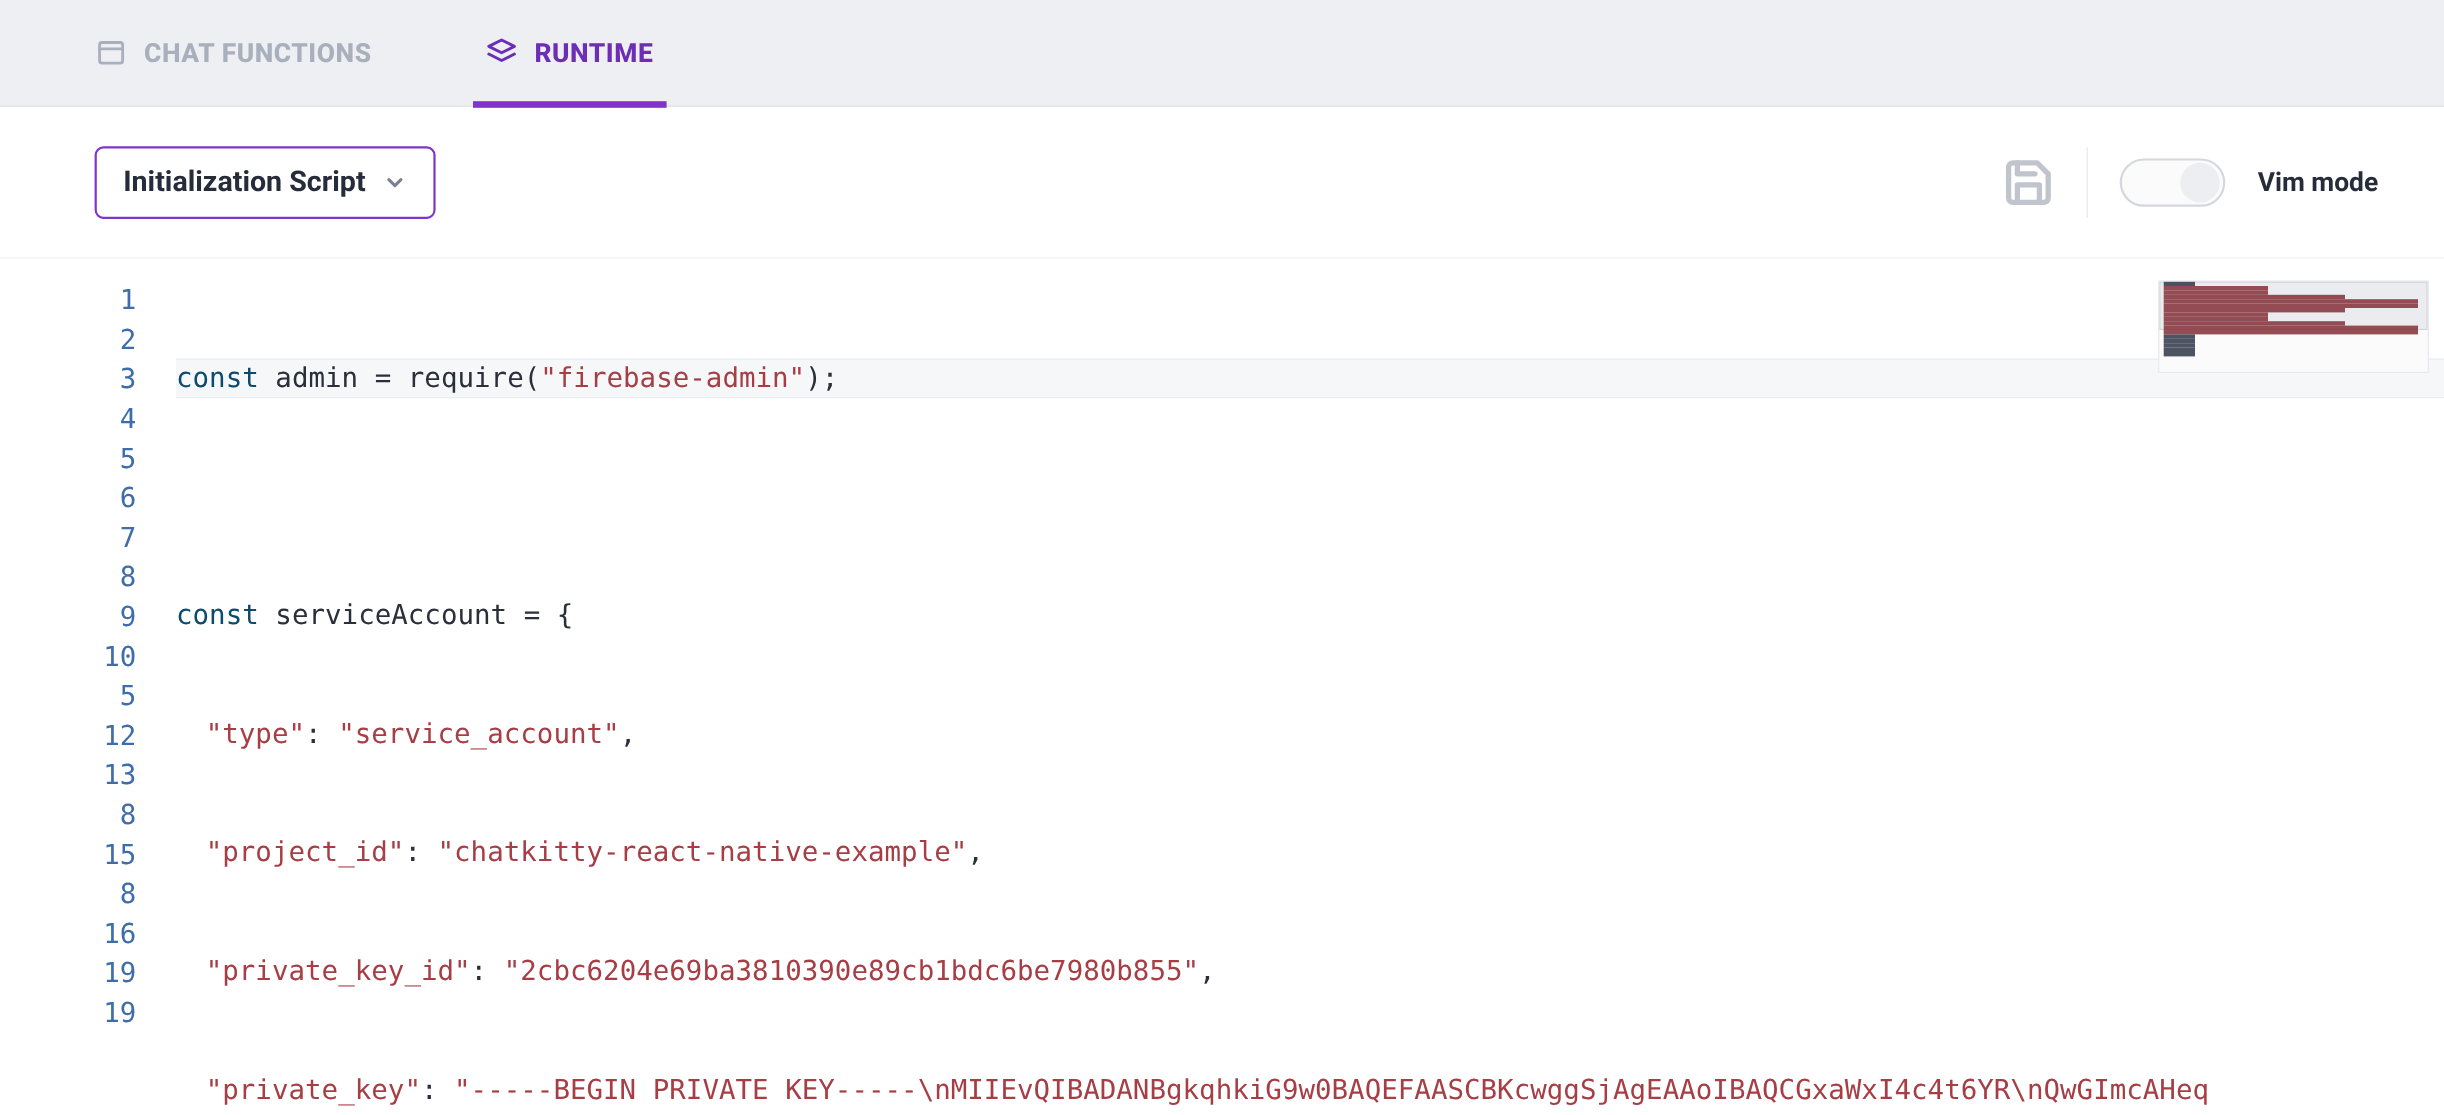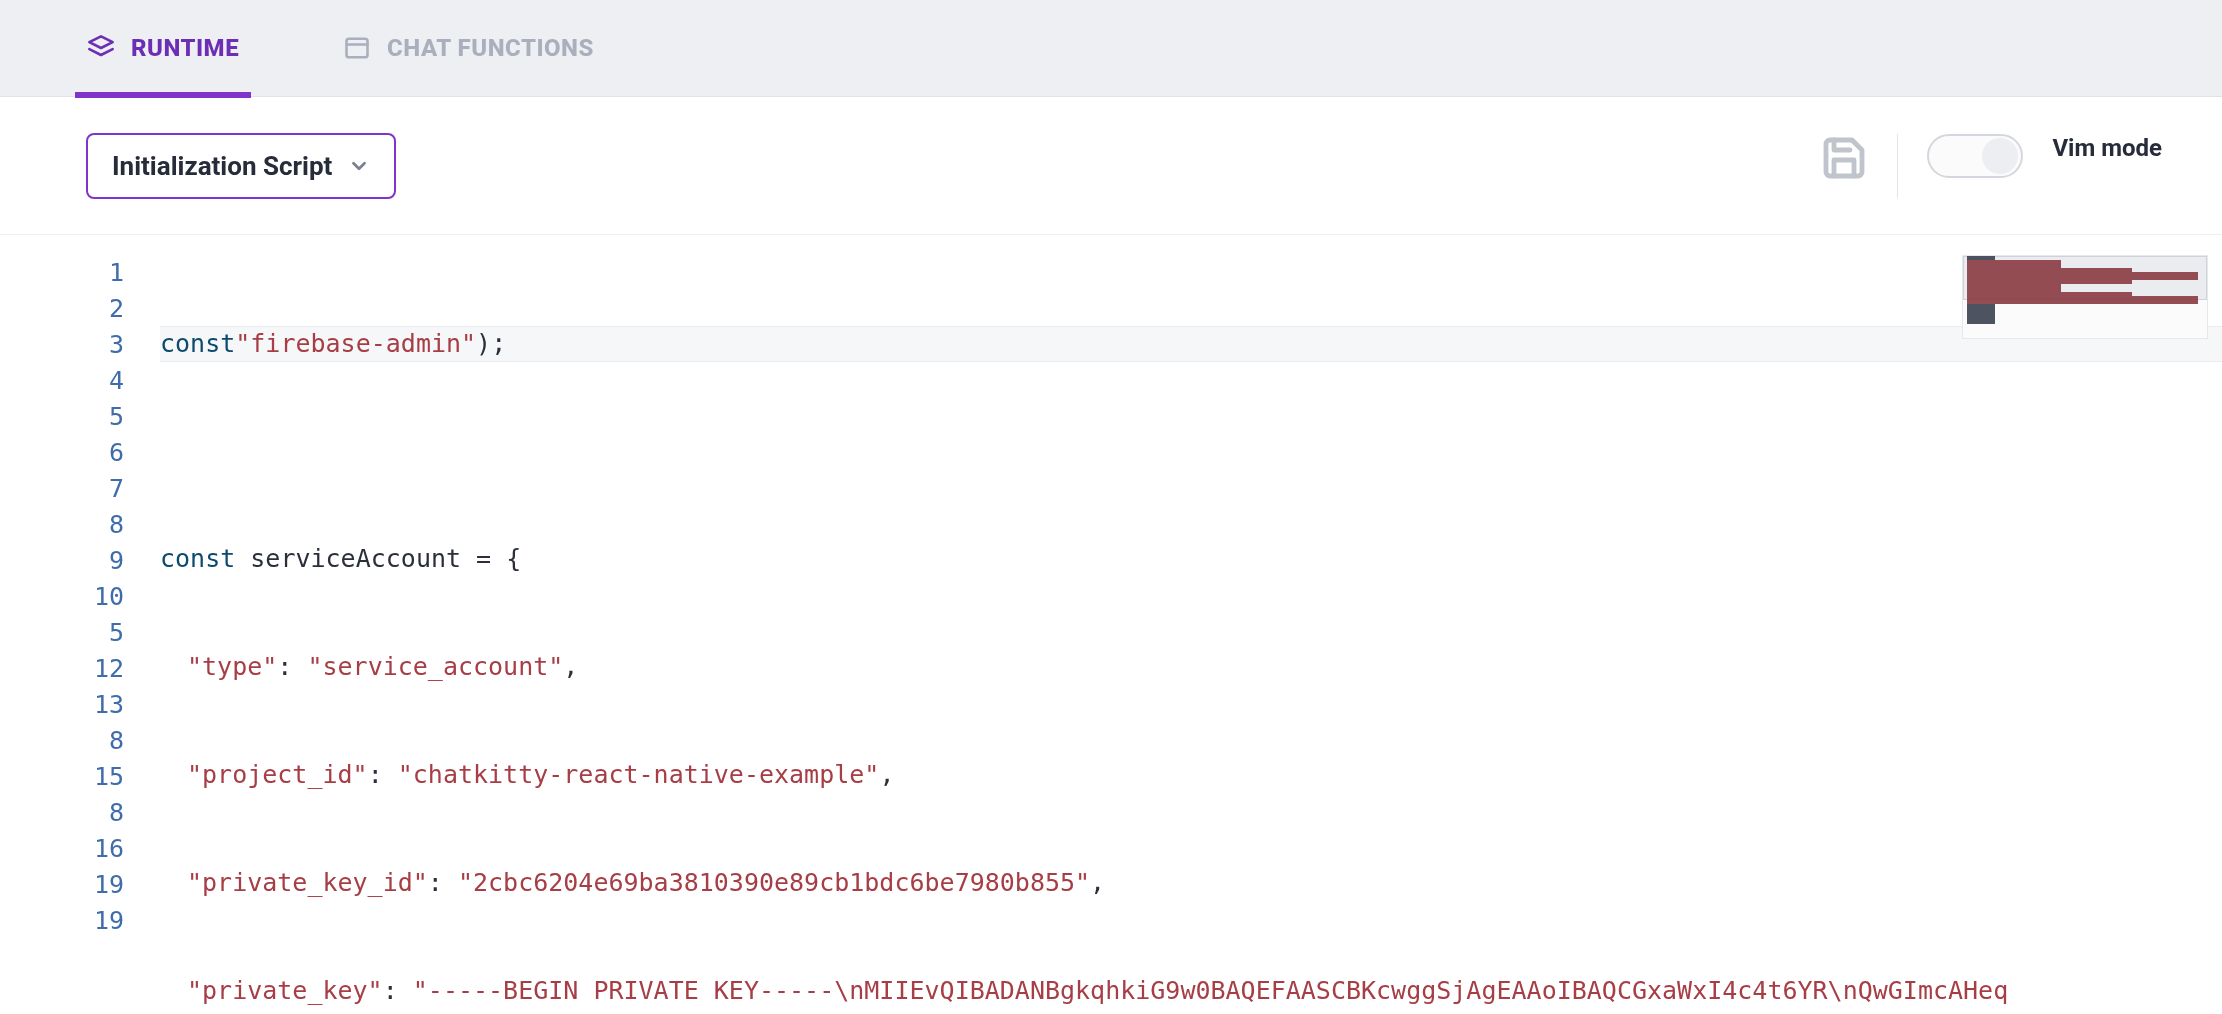--- a/index.html
+++ b/index.html
@@ -58,21 +58,21 @@
   border-radius: 8px;
   padding: 16px 24px;
   display: flex;
   align-items: center;
   gap: 16px;
   font-size: 26px;
   font-weight: 700;
   color: #262c3a;
   cursor: pointer;
 }
-.toolbar-right { margin-left: auto; display: flex; gap: 29px; }
+.toolbar-right { margin-left: auto; display: flex; align-items: center; gap: 29px; }
 .save-icon {
   width: 48px;
   height: 48px;
   display: inline-flex;
   color: #c0c4cc;
   cursor: pointer;
 }
 .vdivider { width: 1px; height: 64px; background: #e4e6ea; }
 .toggle {
   width: 96px;
@@ -151,37 +151,37 @@
 }
 .mm-line { height: 4px; margin: 0 4px; background: linear-gradient(90deg, #8a3a42 0 40%, transparent 40%); opacity:0.9; }
 .mm-line.short { background: linear-gradient(90deg, #3a4150 0 12%, transparent 12%); }
 .mm-line.med { background: linear-gradient(90deg, #8a3a42 0 70%, transparent 70%); }
 .mm-line.long { background: linear-gradient(90deg, #8a3a42 0 98%, transparent 98%); }
 </style>
 </head>
 <body>
 
 <div class="tab-bar">
+  <div class="tab">
+    <span class="tab-icon">
+      <svg viewBox="0 0 24 24" fill="none" stroke="currentColor" stroke-width="2.2" stroke-linecap="round" stroke-linejoin="round">
+          <rect x="3" y="4" width="18" height="16" rx="2"></rect>
+          <line x1="3" y1="9" x2="21" y2="9"></line>
+        </svg>
+    </span>
+    <span>CHAT FUNCTIONS</span>
+  </div>
   <div class="tab active">
     <span class="tab-icon">
       <svg viewBox="0 0 24 24" fill="none" stroke="currentColor" stroke-width="2.2" stroke-linecap="round" stroke-linejoin="round">
           <polygon points="12 2 2 7 12 12 22 7 12 2"></polygon>
           <polyline points="2 13 12 18 22 13"></polyline>
         </svg>
     </span>
     <span>RUNTIME</span>
-  </div>
-  <div class="tab">
-    <span class="tab-icon">
-      <svg viewBox="0 0 24 24" fill="none" stroke="currentColor" stroke-width="2.2" stroke-linecap="round" stroke-linejoin="round">
-          <rect x="3" y="4" width="18" height="16" rx="2"></rect>
-          <line x1="3" y1="9" x2="21" y2="9"></line>
-        </svg>
-    </span>
-    <span>CHAT FUNCTIONS</span>
   </div>
 </div>
 
 <div class="toolbar">
   <div class="toolbar-left">
     <div class="script-select">
       <span>Initialization Script</span>
       <span style="width:22px;height:22px;display:inline-flex;color:#7a8091;">
         <svg viewBox="0 0 24 24" fill="none" stroke="currentColor" stroke-width="3" stroke-linecap="round" stroke-linejoin="round">
             <polyline points="6 9 12 15 18 9"></polyline>
@@ -222,21 +222,21 @@
         <div class="ln">12</div>
         <div class="ln">13</div>
         <div class="ln">8</div>
         <div class="ln">15</div>
         <div class="ln">8</div>
         <div class="ln">16</div>
         <div class="ln">19</div>
         <div class="ln">19</div>
       </div>
     <div class="code">
-      <div class="code-line hl"><span class="tok-kw">const</span><span class="tok-str">"firebase-admin"</span><span>);</span></div>
+      <div class="code-line hl"><span class="tok-kw">const</span><span> admin = require(</span><span class="tok-str">"firebase-admin"</span><span>);</span></div>
       <div class="code-line"></div>
       <div class="code-line"><span class="tok-kw">const</span><span> serviceAccount = {</span></div>
       <div class="code-line"><span class="indent"></span><span class="tok-str">"type"</span><span>: </span><span class="tok-str">"service_account"</span><span>,</span></div>
       <div class="code-line"><span class="indent"></span><span class="tok-str">"project_id"</span><span>: </span><span class="tok-str">"chatkitty-react-native-example"</span><span>,</span></div>
       <div class="code-line"><span class="indent"></span><span class="tok-str">"private_key_id"</span><span>: </span><span class="tok-str">"2cbc6204e69ba3810390e89cb1bdc6be7980b855"</span><span>,</span></div>
       <div class="code-line"><span class="indent"></span><span class="tok-str">"private_key"</span><span>: </span><span class="tok-str">"-----BEGIN PRIVATE KEY-----\nMIIEvQIBADANBgkqhkiG9w0BAQEFAASCBKcwggSjAgEAAoIBAQCGxaWxI4c4t6YR\nQwGImcAHeq</span></div>
       
       
       
       

